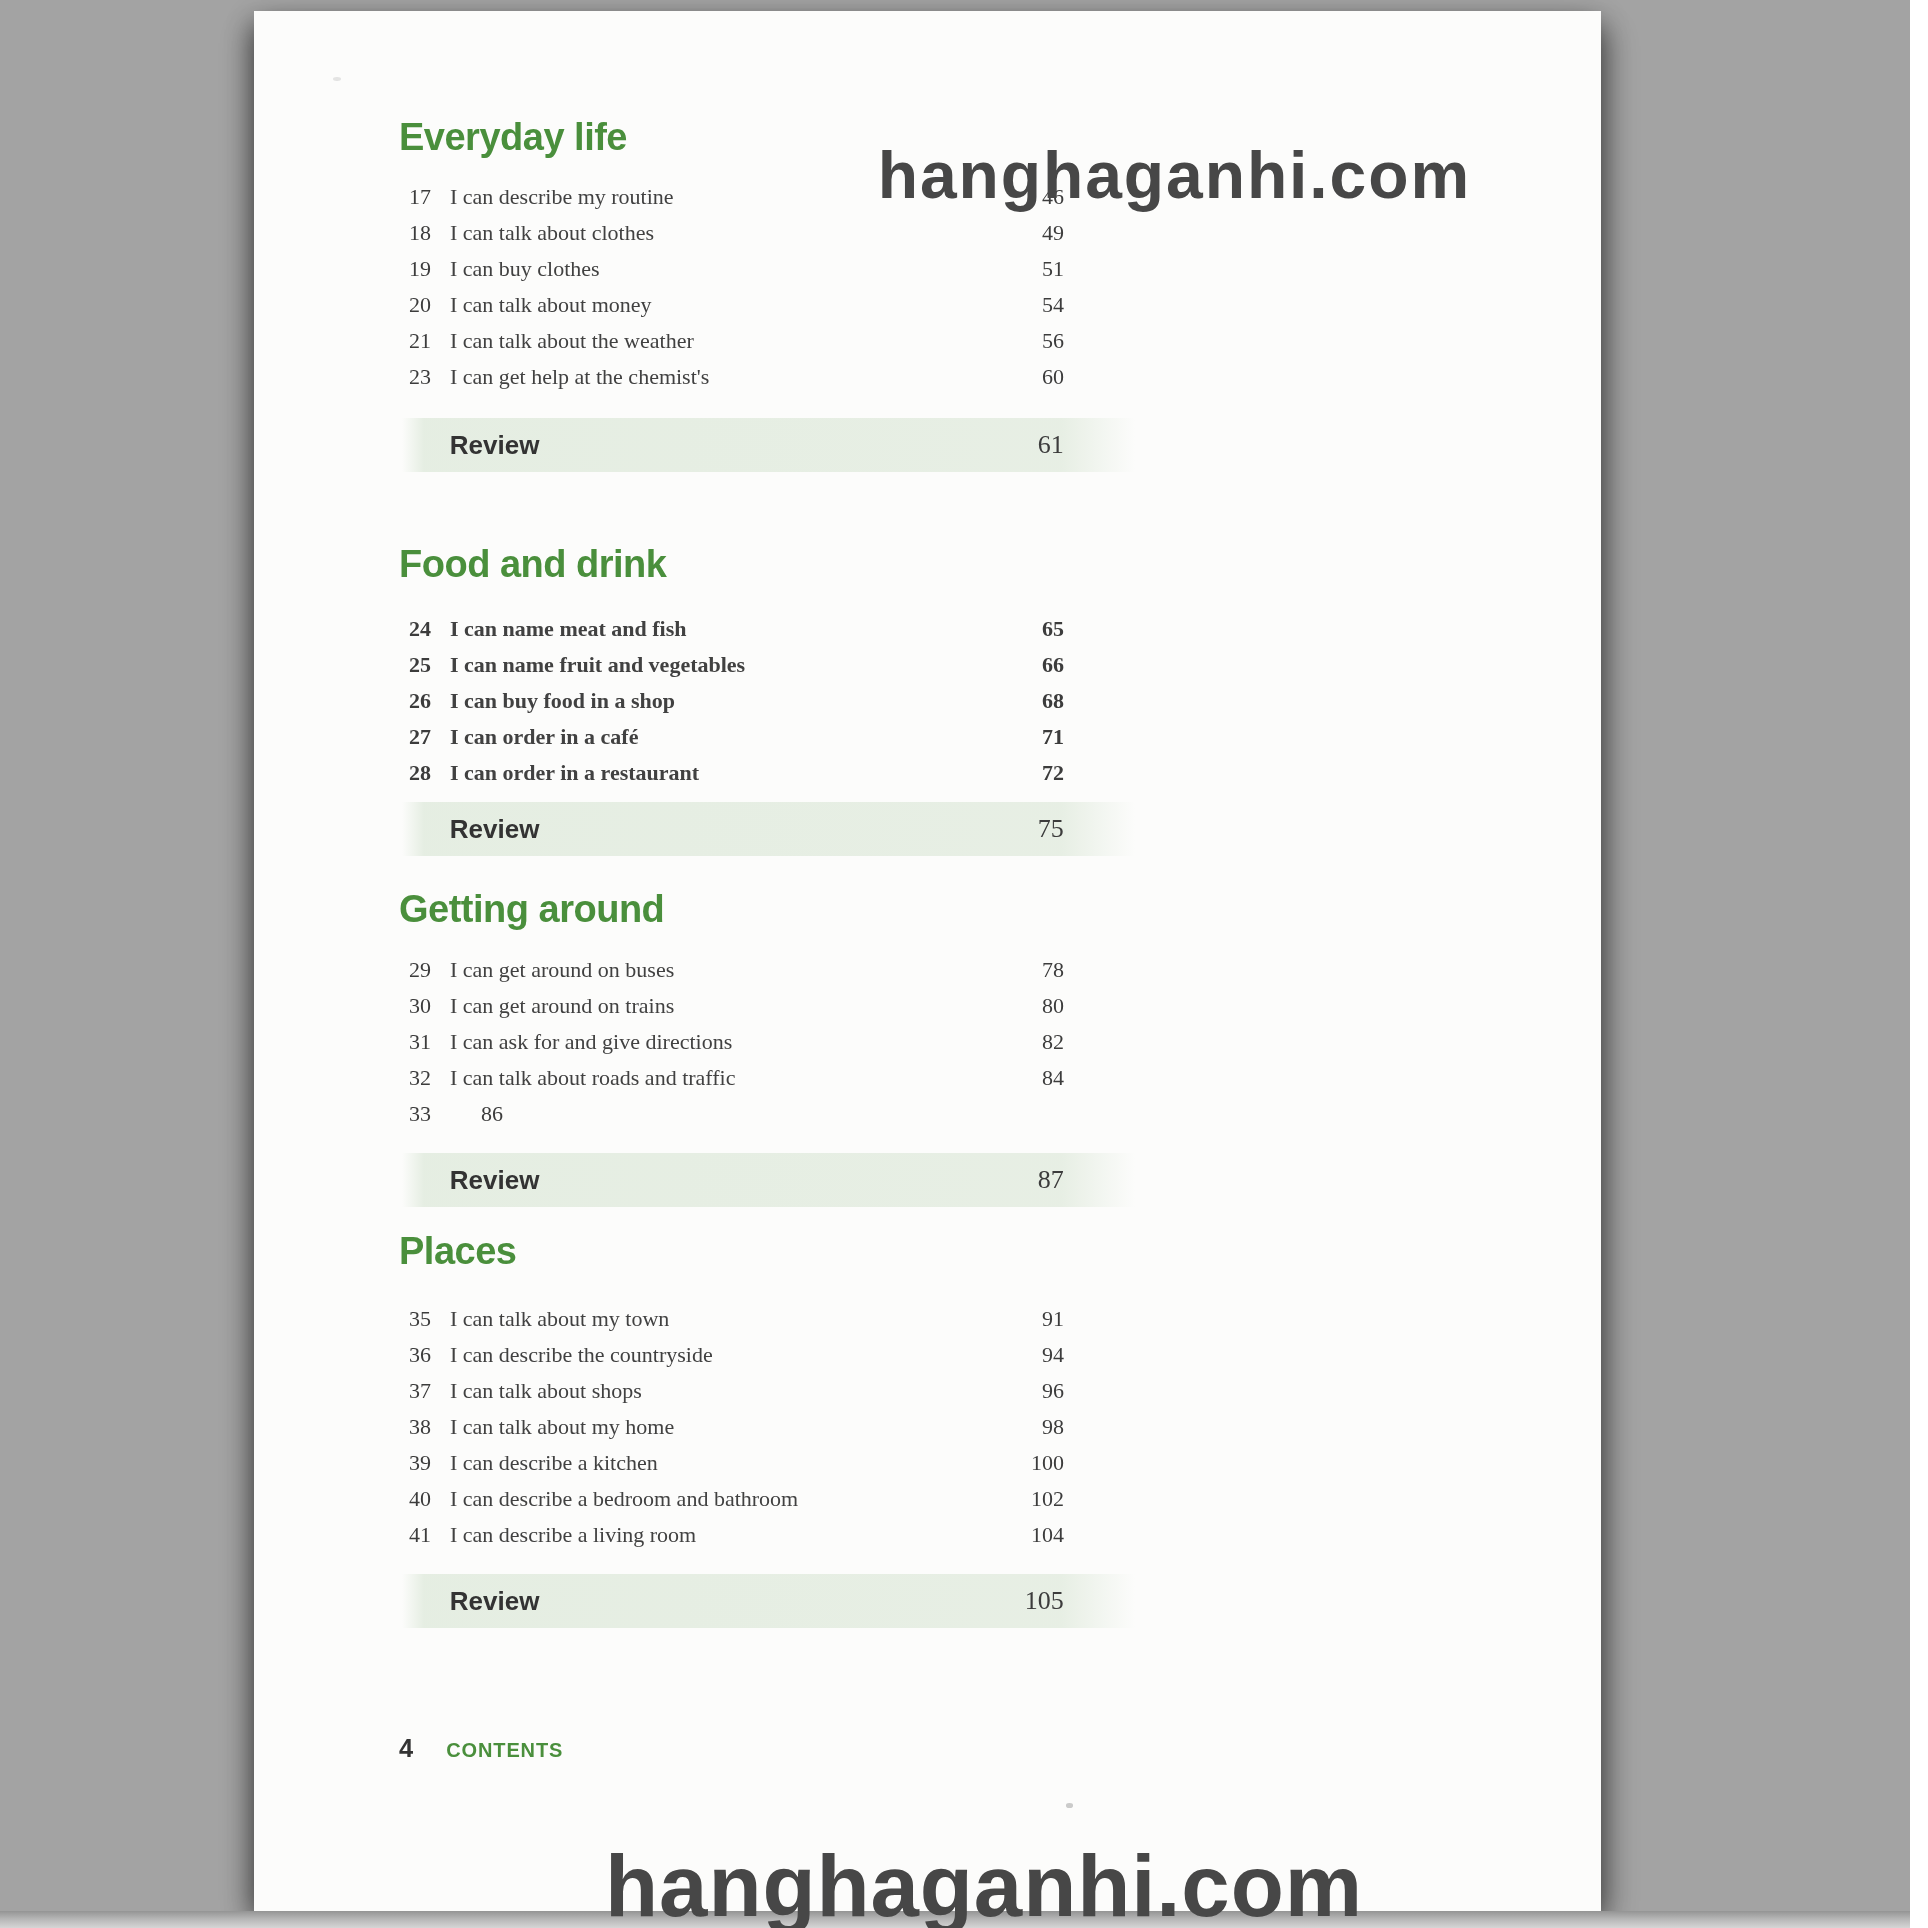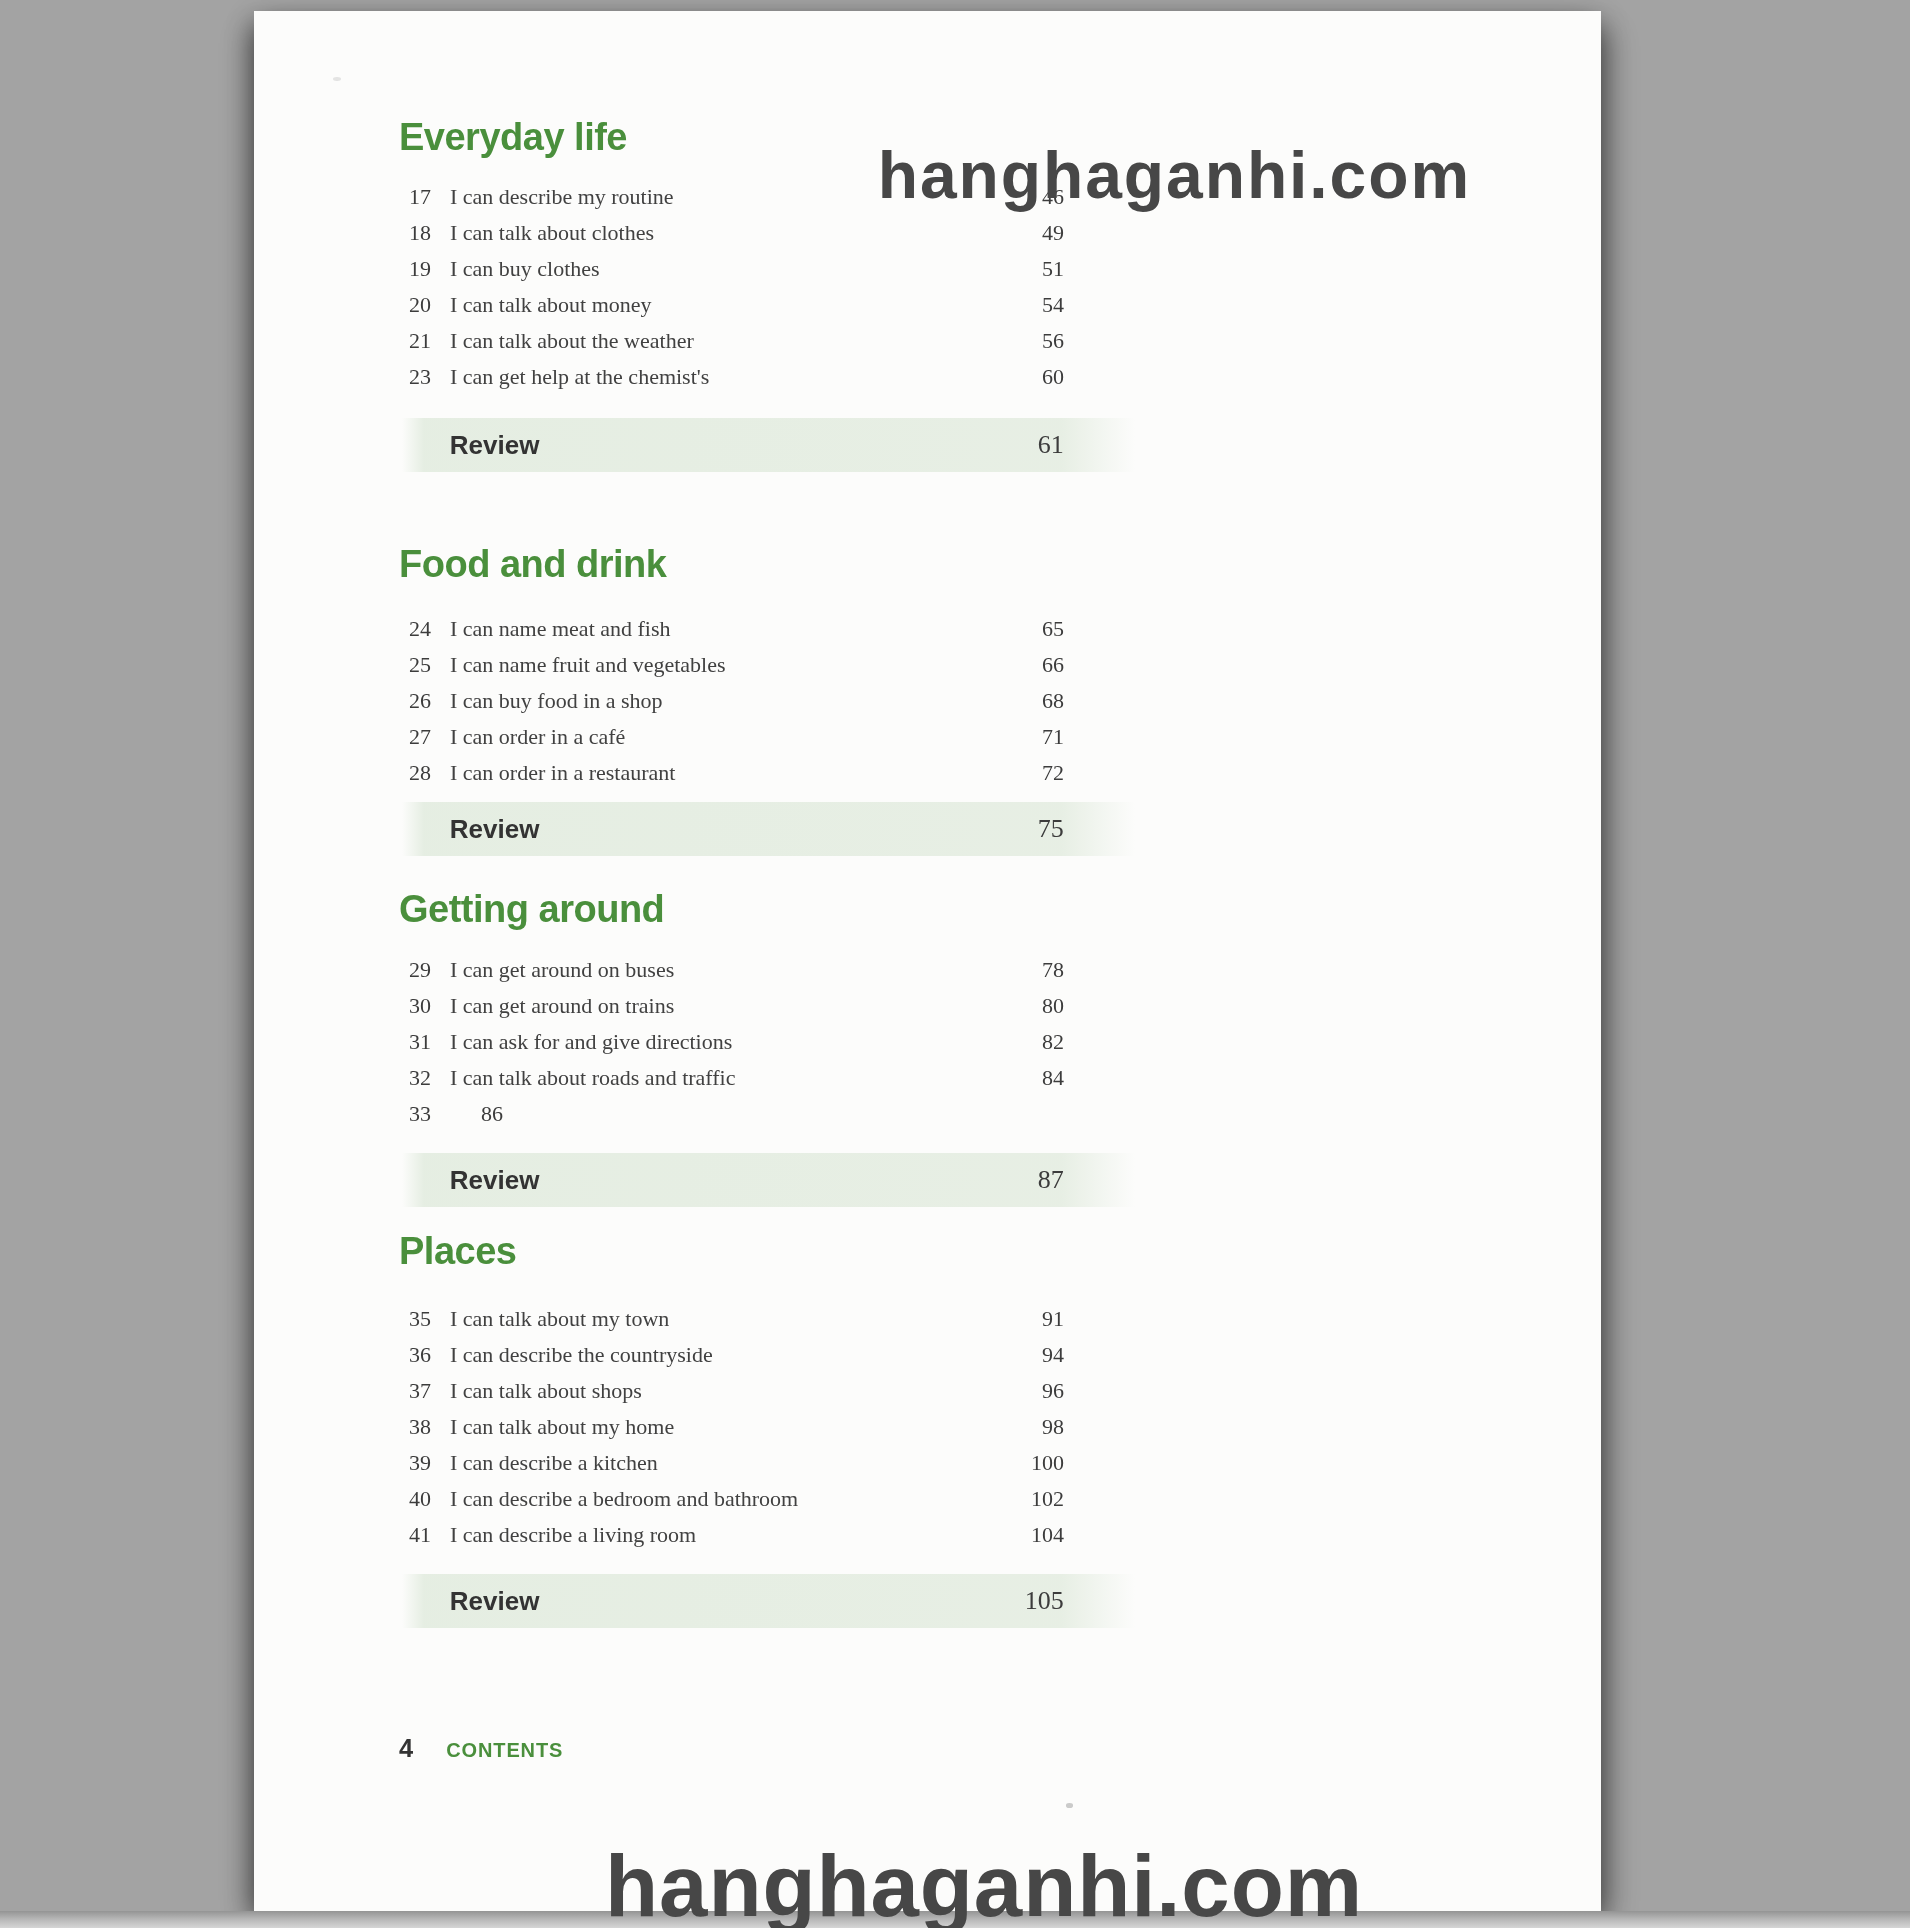--- a/index.html
+++ b/index.html
@@ -17,21 +17,21 @@
   .wm{position:absolute;color:var(--wm);font-weight:bold;line-height:1;z-index:3;white-space:nowrap;}
   .wm-top{top:142px;right:439px;font-size:66px;letter-spacing:1.9px;}
   .wm-bottom{top:1842px;left:984px;transform:translateX(-50%);font-size:87px;letter-spacing:0.9px;}
   
   .section{position:absolute;left:145px;width:734px;}
   .section:nth-of-type(1){top:104px;}
   .section:nth-of-type(2){top:531px;}
   .section:nth-of-type(3){top:876px;}
   .section:nth-of-type(4){top:1218px;}
   .section:nth-of-type(1) .rows{margin-top:19px;}
-  .section:nth-of-type(2) .rows{margin-top:23.5px;}
+  .section:nth-of-type(2) .rows{margin-top:23.5px;font-weight:bold;}
   .section:nth-of-type(3) .rows{margin-top:20px;}
   .section:nth-of-type(4) .rows{margin-top:27px;}
   .section:nth-of-type(1) .review{margin-top:22.6px;}
   .section:nth-of-type(2) .review{margin-top:11.3px;}
   .section:nth-of-type(3) .review{margin-top:21px;}
   .section:nth-of-type(4) .review{margin-top:21px;}
   .heading{height:45px;line-height:45px;font-size:38px;font-weight:bold;letter-spacing:-0.5px;
            color:var(--green);}
   .rows{width:665px;}
   .row{display:flex;height:36px;line-height:36px;

